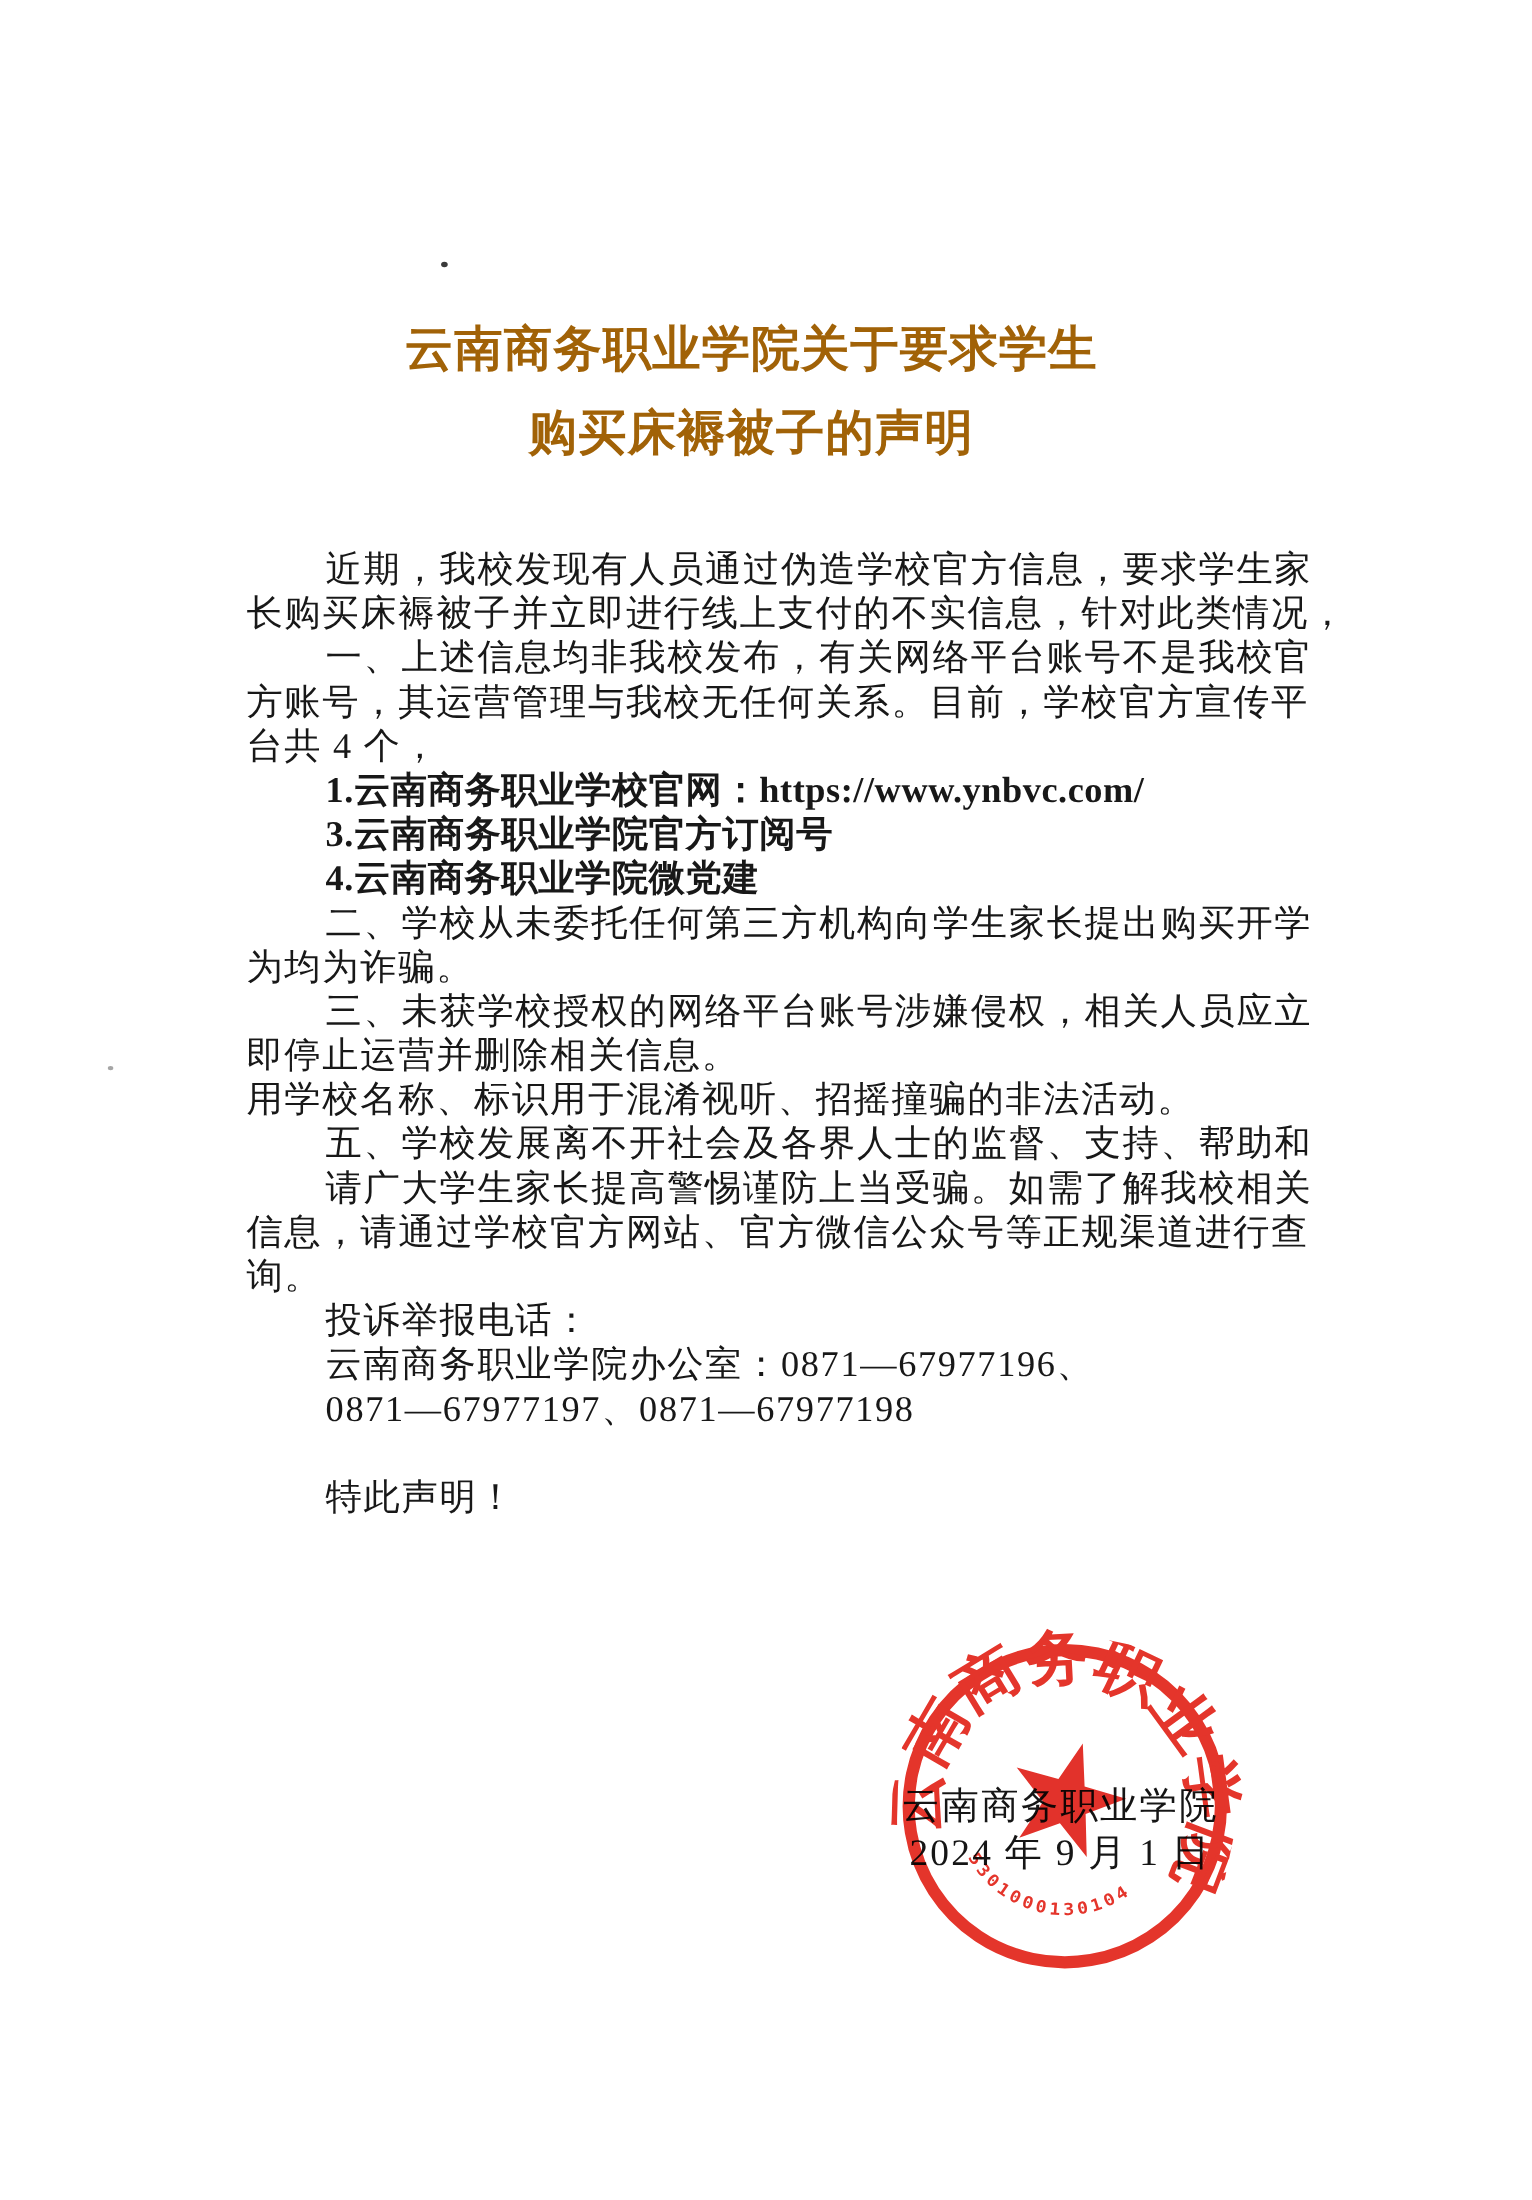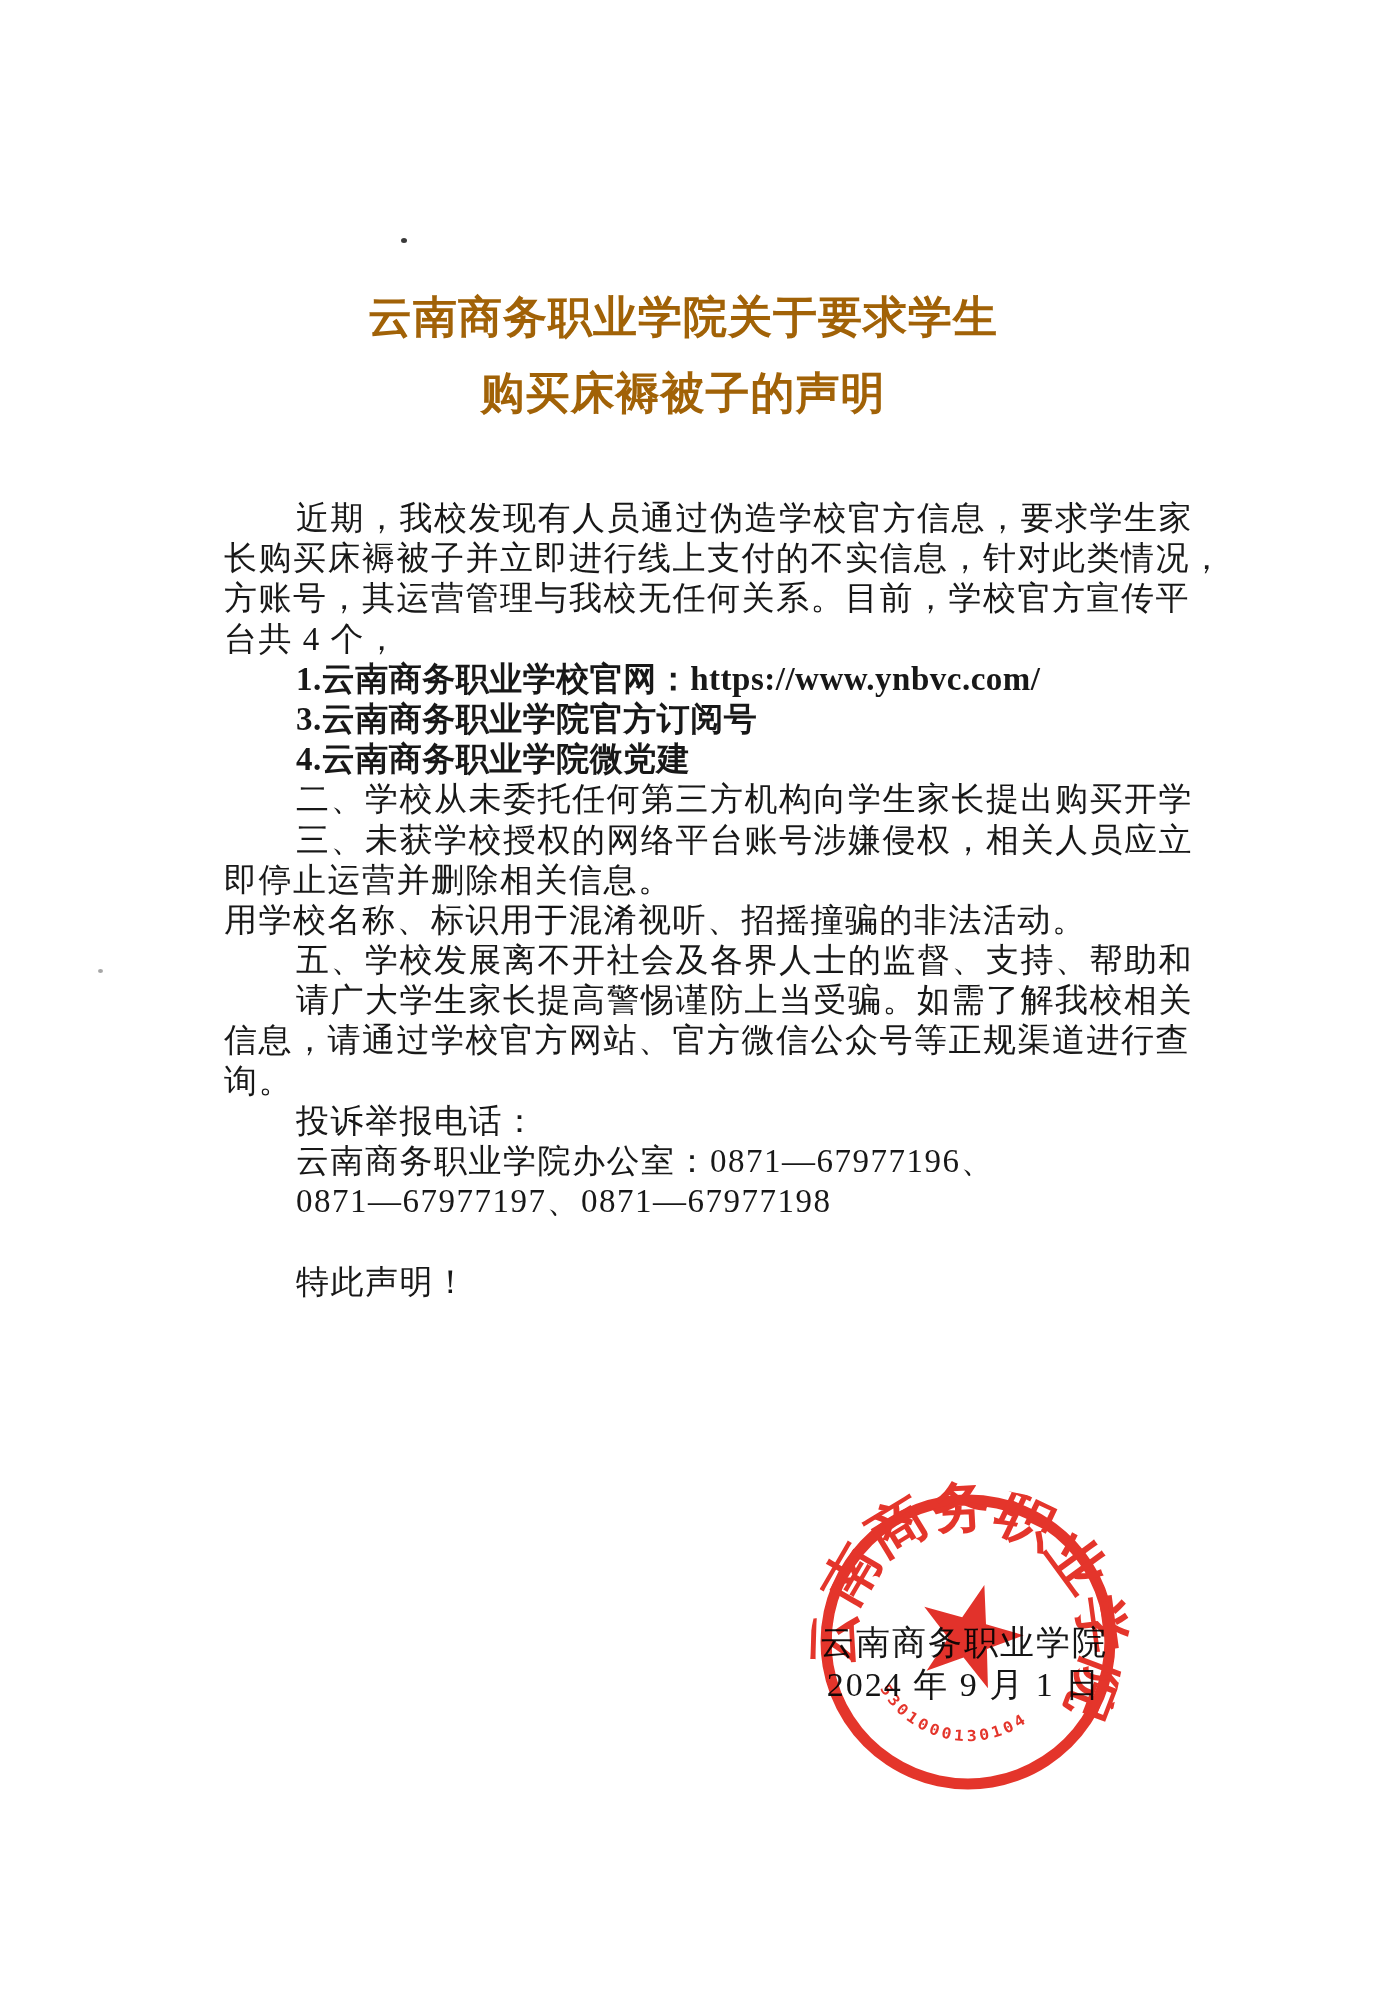--- a/index.html
+++ b/index.html
@@ -78,26 +78,28 @@
   <div class="speck s2"></div>
 
   <div class="title">
     <div>云南商务职业学院关于要求学生</div>
     <div>购买床褥被子的声明</div>
   </div>
 
   <div class="doc-body">
     <div class="ln ind">近期，我校发现有人员通过伪造学校官方信息，要求学生家</div>
     <div class="ln">长购买床褥被子并立即进行线上支付的不实信息，针对此类情况，</div>
+    <div class="ln ind">一、上述信息均非我校发布，有关网络平台账号不是我校官</div>
     <div class="ln">方账号，其运营管理与我校无任何关系。目前，学校官方宣传平</div>
     <div class="ln">台共 4 个，</div>
     <div class="ln ind bold">1.云南商务职业学校官网：https://www.ynbvc.com/</div>
     <div class="ln ind bold">3.云南商务职业学院官方订阅号</div>
     <div class="ln ind bold">4.云南商务职业学院微党建</div>
     <div class="ln ind">二、学校从未委托任何第三方机构向学生家长提出购买开学</div>
+    <div class="ln">为均为诈骗。</div>
     <div class="ln ind">三、未获学校授权的网络平台账号涉嫌侵权，相关人员应立</div>
     <div class="ln">即停止运营并删除相关信息。</div>
     <div class="ln">用学校名称、标识用于混淆视听、招摇撞骗的非法活动。</div>
     <div class="ln ind">五、学校发展离不开社会及各界人士的监督、支持、帮助和</div>
     <div class="ln ind">请广大学生家长提高警惕谨防上当受骗。如需了解我校相关</div>
     <div class="ln">信息，请通过学校官方网站、官方微信公众号等正规渠道进行查</div>
     <div class="ln">询。</div>
     <div class="ln ind">投诉举报电话：</div>
     <div class="ln ind">云南商务职业学院办公室：0871—67977196、</div>
     <div class="ln ind">0871—67977197、0871—67977198</div>

